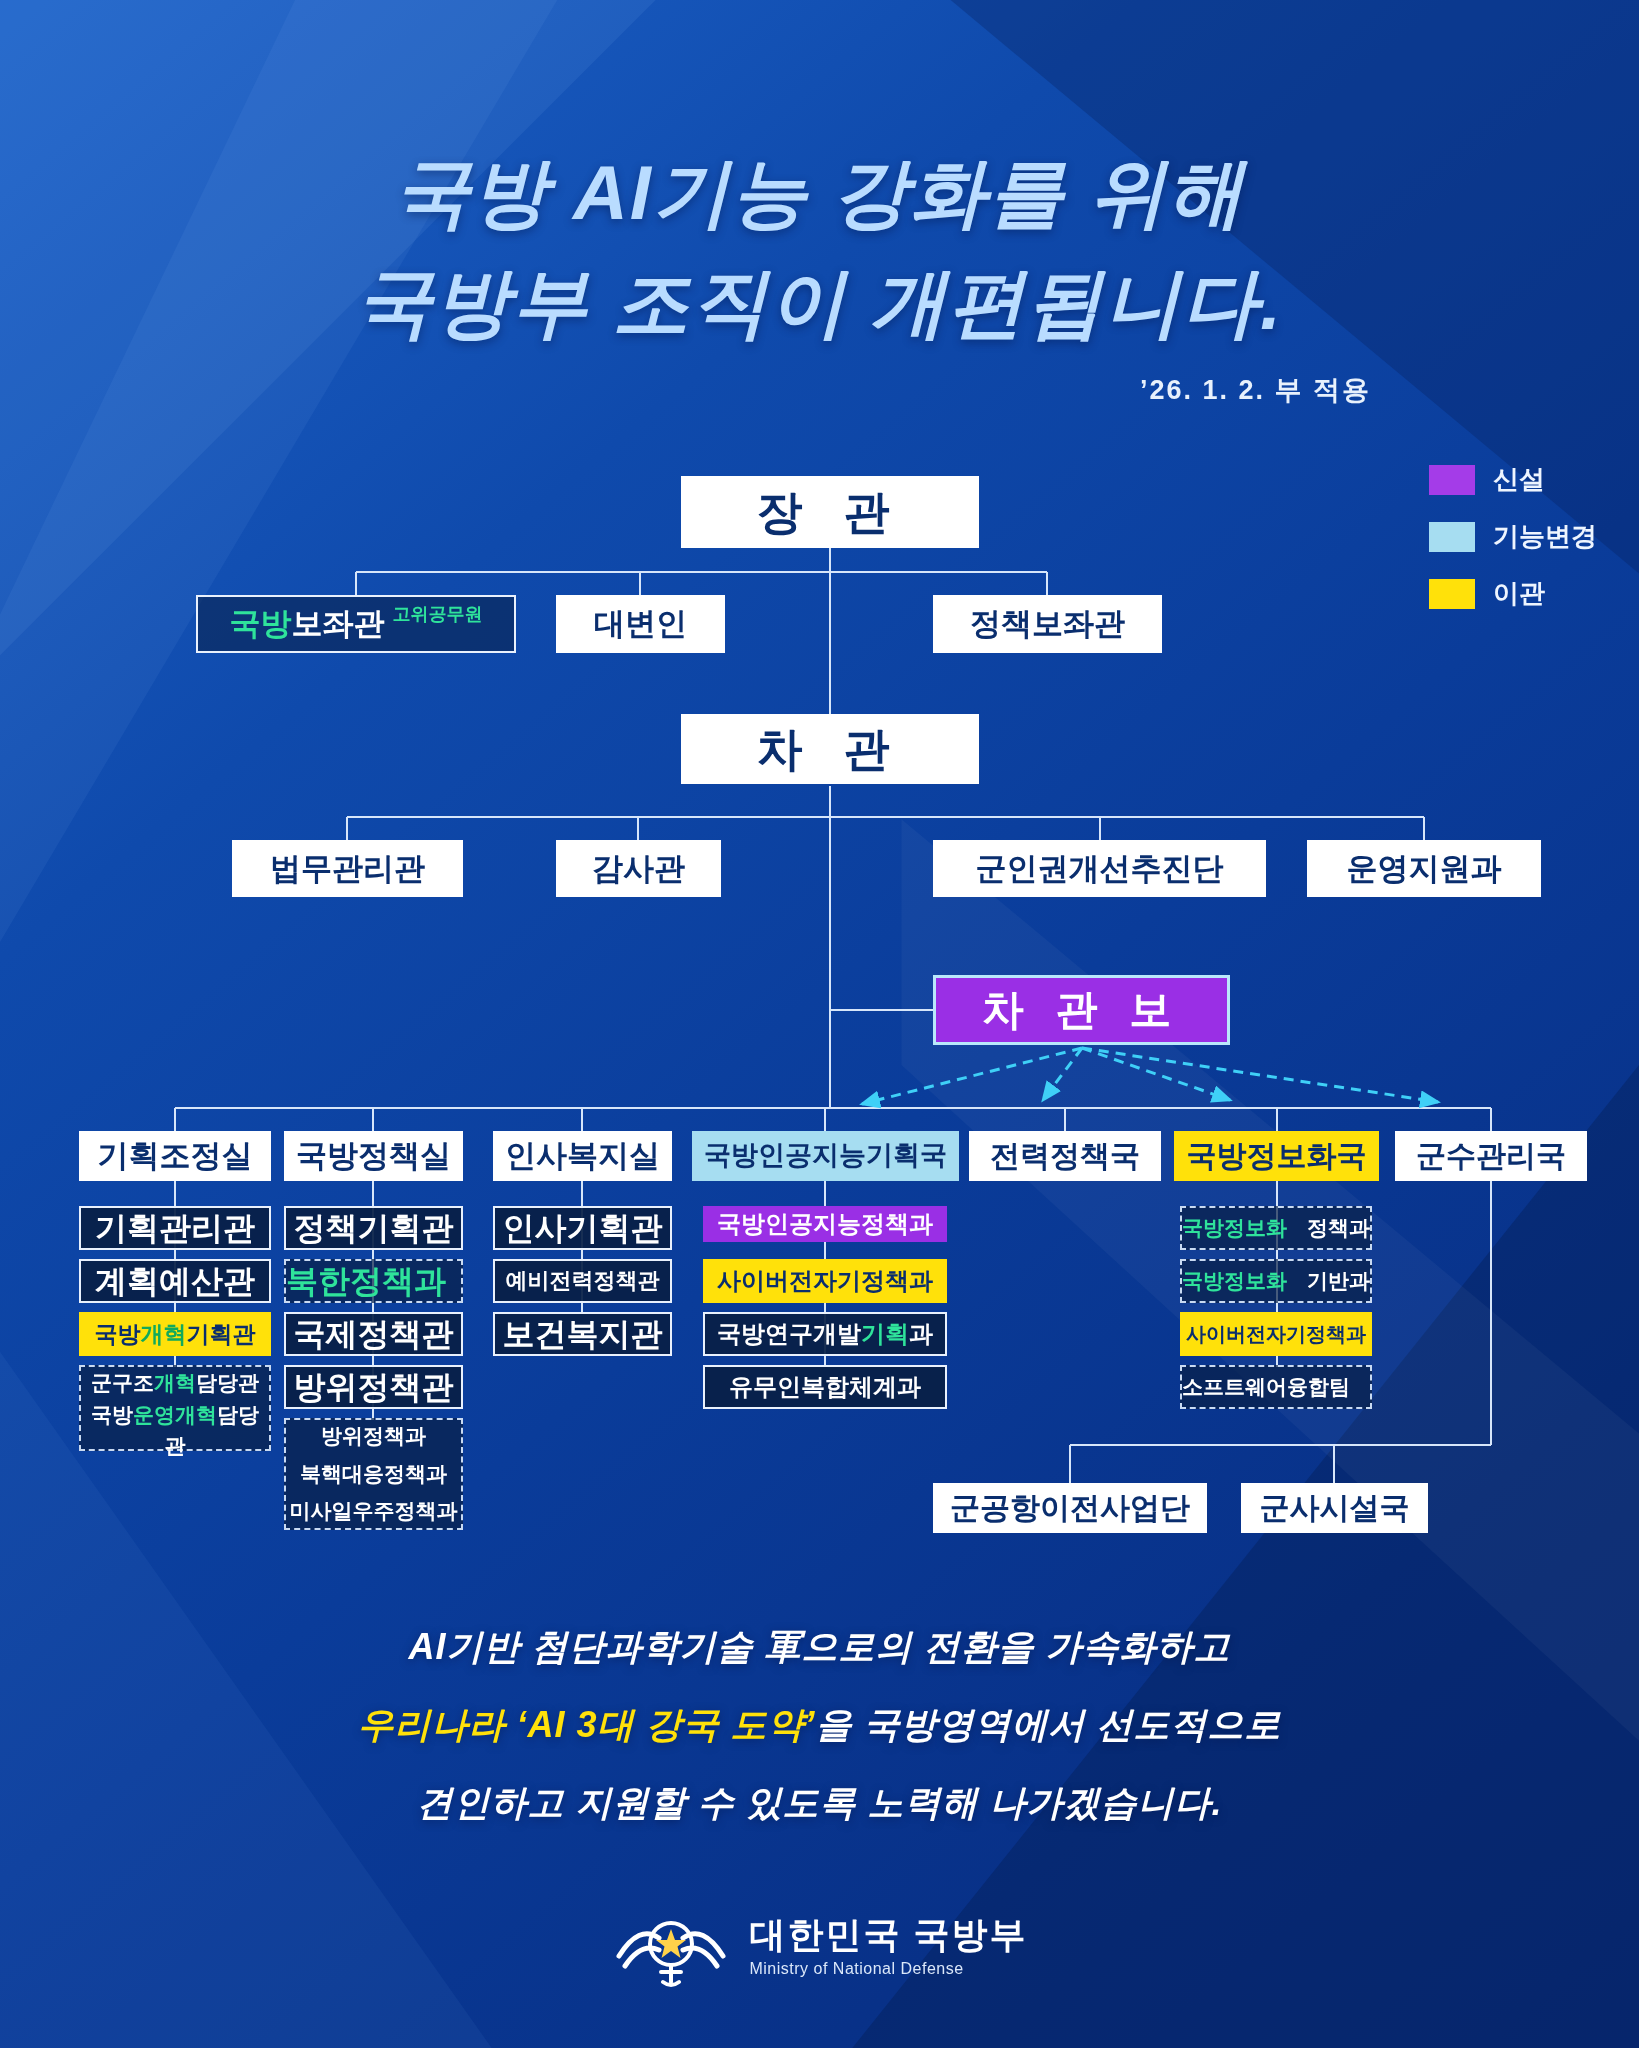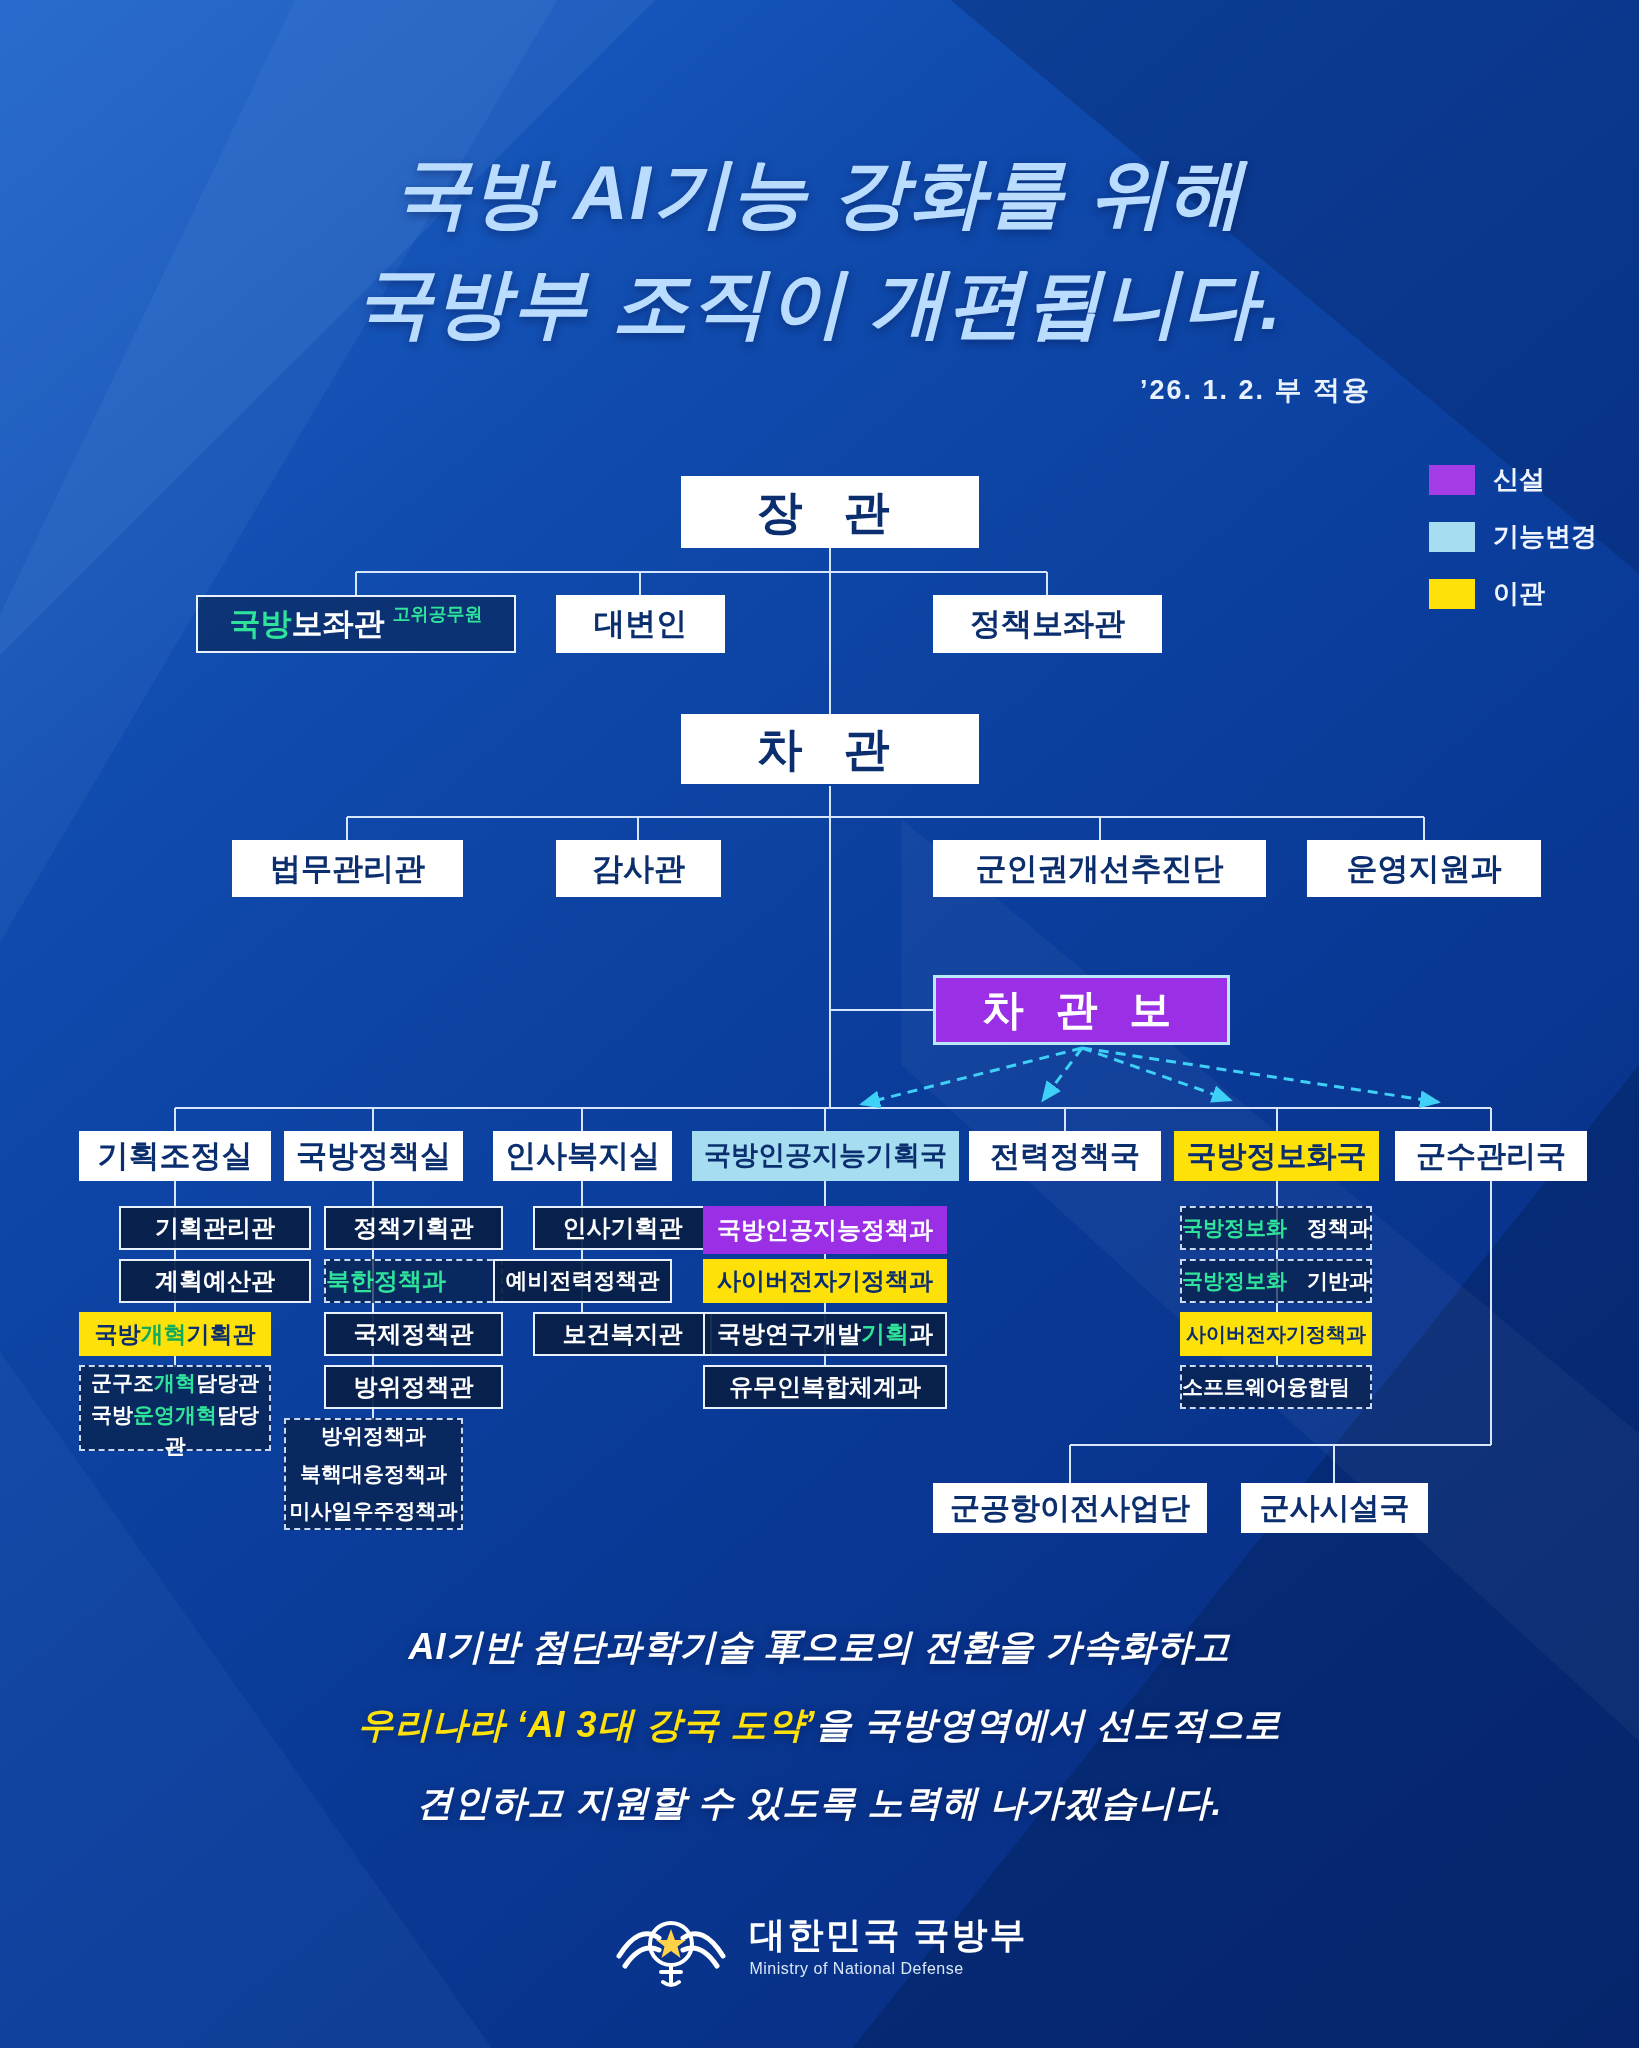--- a/index.html
+++ b/index.html
@@ -20,21 +20,21 @@
   .white{background:#ffffff;color:#0a2e6e;font-weight:bold;}
   .navy{background:rgba(9,31,70,0.93);border:2px solid #e9f1fd;color:#fff;font-weight:bold;}
   .dashed{background:rgba(9,31,70,0.70);border:2px dashed #c9daf2;color:#fff;font-weight:bold;justify-content:space-between;}
   .yellow{background:#ffe10a;color:#0a2e6e;font-weight:bold;}
   .purple{background:#9a2fe5;color:#fff;font-weight:bold;}
   .cyanbg{background:#a6ddf1;color:#0a2e6e;font-weight:bold;}
   .green{color:#2fe39b;}
   .greenY{color:#12aa5c;}
   .big{font-size:46px;letter-spacing:14px;}
   .mid{font-size:31px;}
-  .sub{font-size:24px;margin-left:40px;}
+  .sub{font-size:32px;}
   .col{flex-direction:column;}
 
   .title-block{position:absolute;left:0;top:138px;width:100%;text-align:center;
     color:#b9dcff;font-weight:bold;font-style:italic;font-size:76px;line-height:110px;letter-spacing:2px;
     text-shadow:0 3px 10px rgba(2,20,70,0.45);}
   .effective{position:absolute;right:268px;top:372px;font-size:27px;color:#e8f1fc;letter-spacing:2px;font-weight:bold;}
 
   .legend{position:absolute;left:1429px;top:462px;display:flex;flex-direction:column;gap:22px;}
   .legend-row{display:flex;align-items:center;gap:18px;}
   .swatch{width:46px;height:30px;}
@@ -157,21 +157,21 @@
   <div class="box dashed col" style="left:284px;top:1418px;width:179px;height:112px;font-size:21px;line-height:1.55;">
     <div>방위정책과</div>
     <div>북핵대응정책과</div>
     <div>미사일우주정책과</div>
   </div>
 
   <div class="box navy sub" style="left:493px;top:1206px;width:179px;height:44px;">인사기획관</div>
   <div class="box navy" style="left:493px;top:1259px;width:179px;height:44px;font-size:22px;">예비전력정책관</div>
   <div class="box navy sub" style="left:493px;top:1312px;width:179px;height:44px;">보건복지관</div>
 
-  <div class="box purple" style="left:703px;top:1206px;width:244px;height:48px;font-size:24px;">국방인공지능정책과</div>
+  <div class="box purple" style="left:703px;top:1206px;width:244px;height:36px;font-size:24px;">국방인공지능정책과</div>
   <div class="box yellow" style="left:703px;top:1259px;width:244px;height:44px;font-size:24px;">사이버전자기정책과</div>
   <div class="box navy" style="left:703px;top:1312px;width:244px;height:44px;font-size:24px;">
     <span>국방연구개발</span>
       <span class="green">기획</span>
       <span>과</span>
   </div>
   <div class="box navy" style="left:703px;top:1365px;width:244px;height:44px;font-size:24px;">유무인복합체계과</div>
 
   <div class="box dashed" style="left:1180px;top:1206px;width:192px;height:44px;font-size:21px;">
     <span class="green">국방정보화</span>

